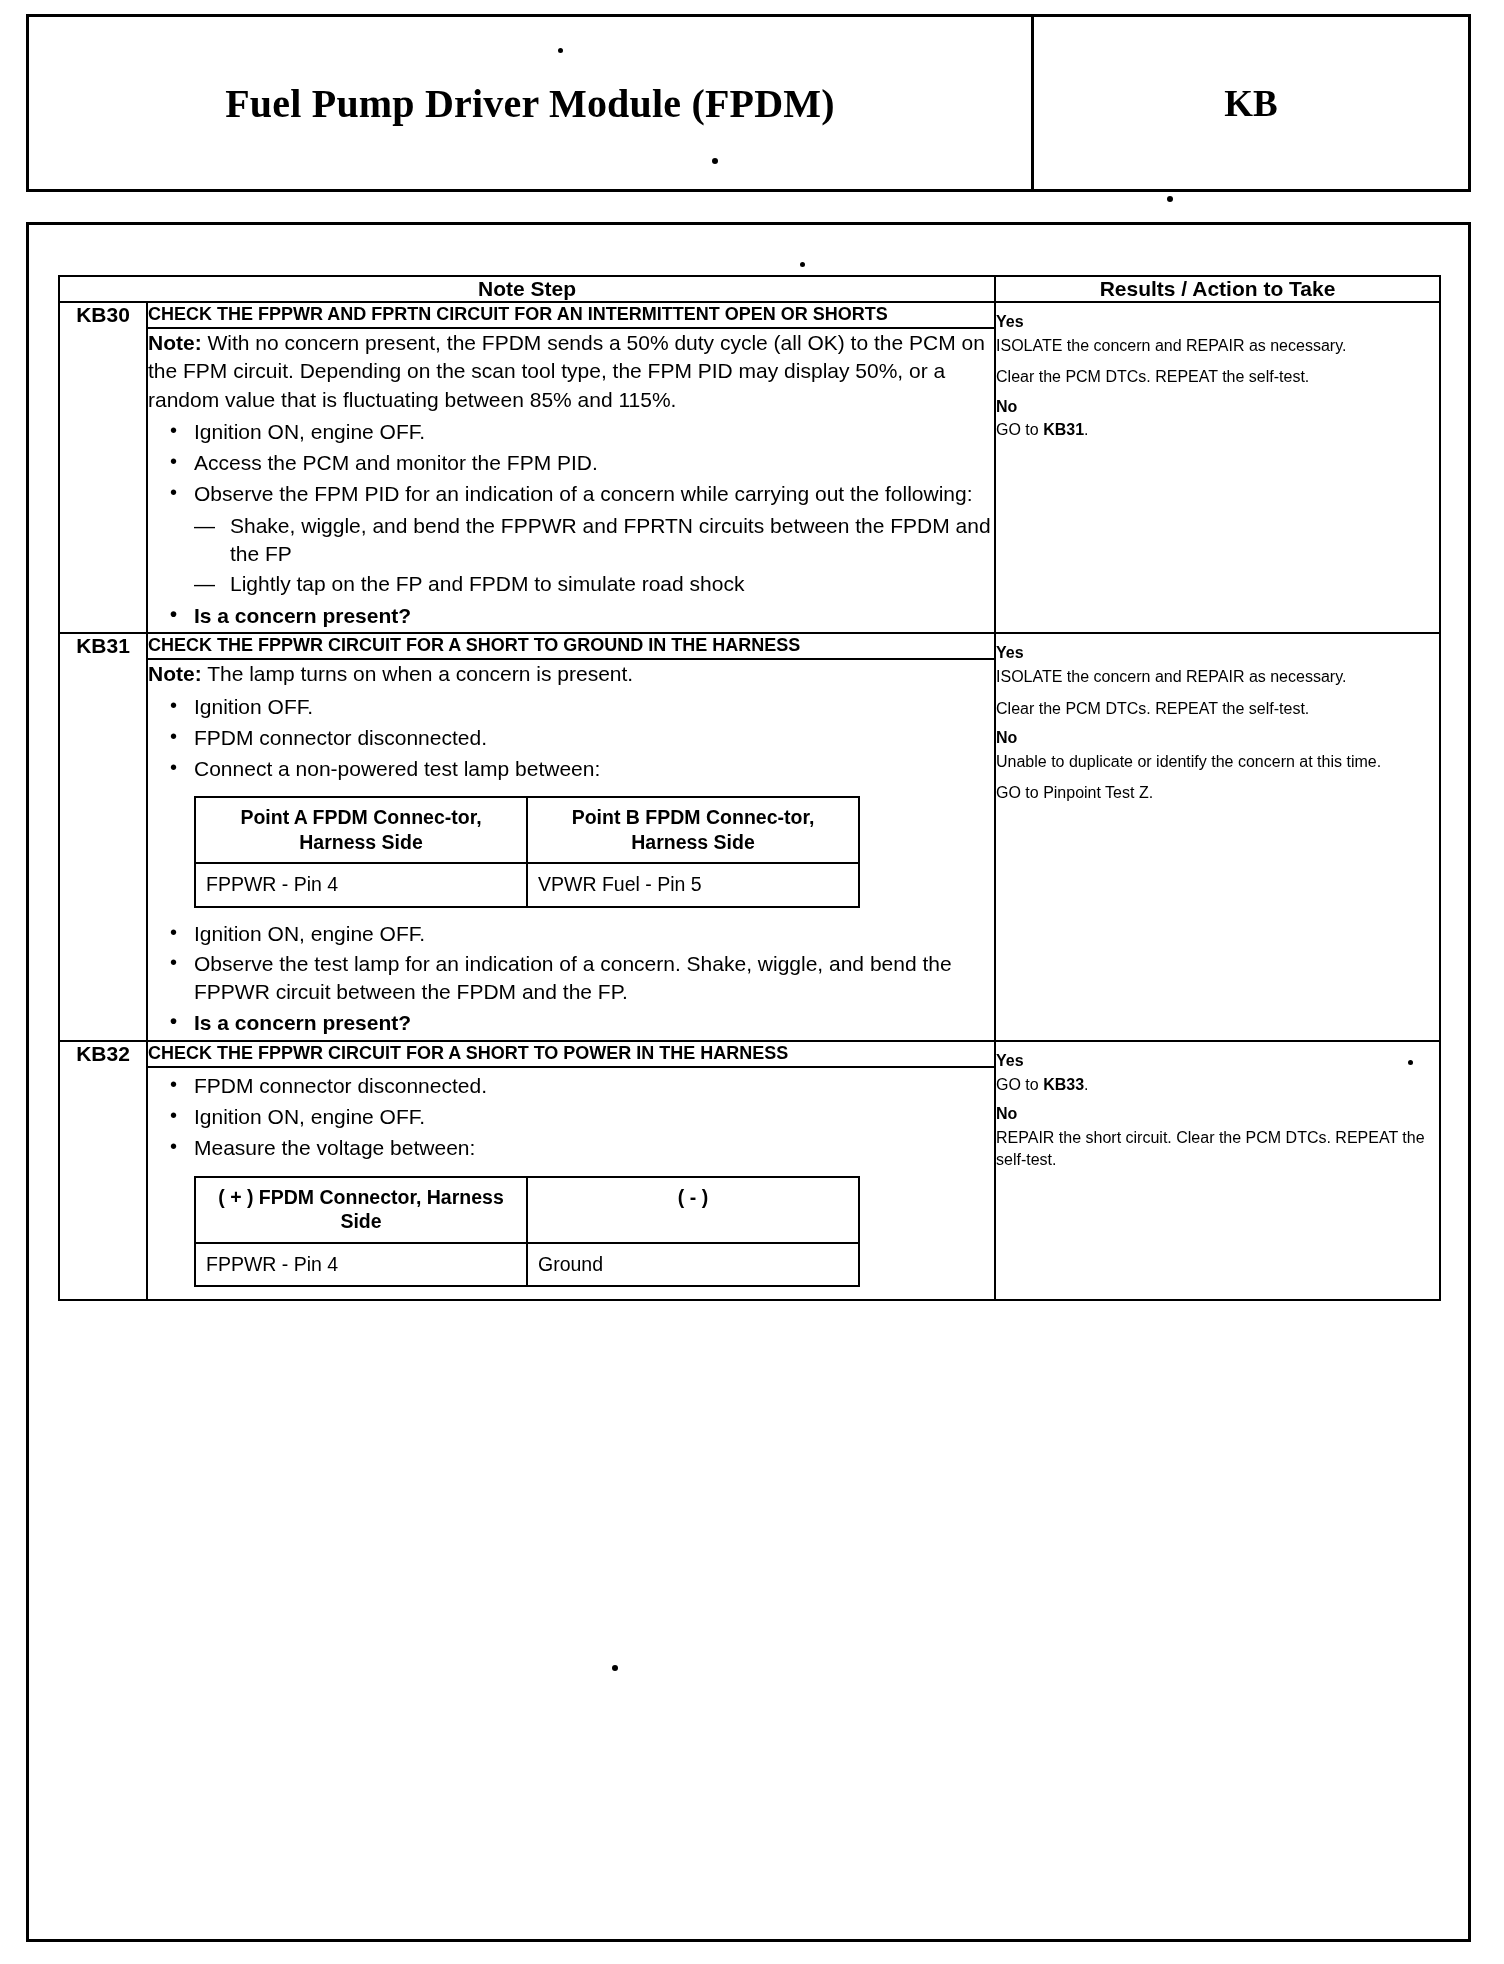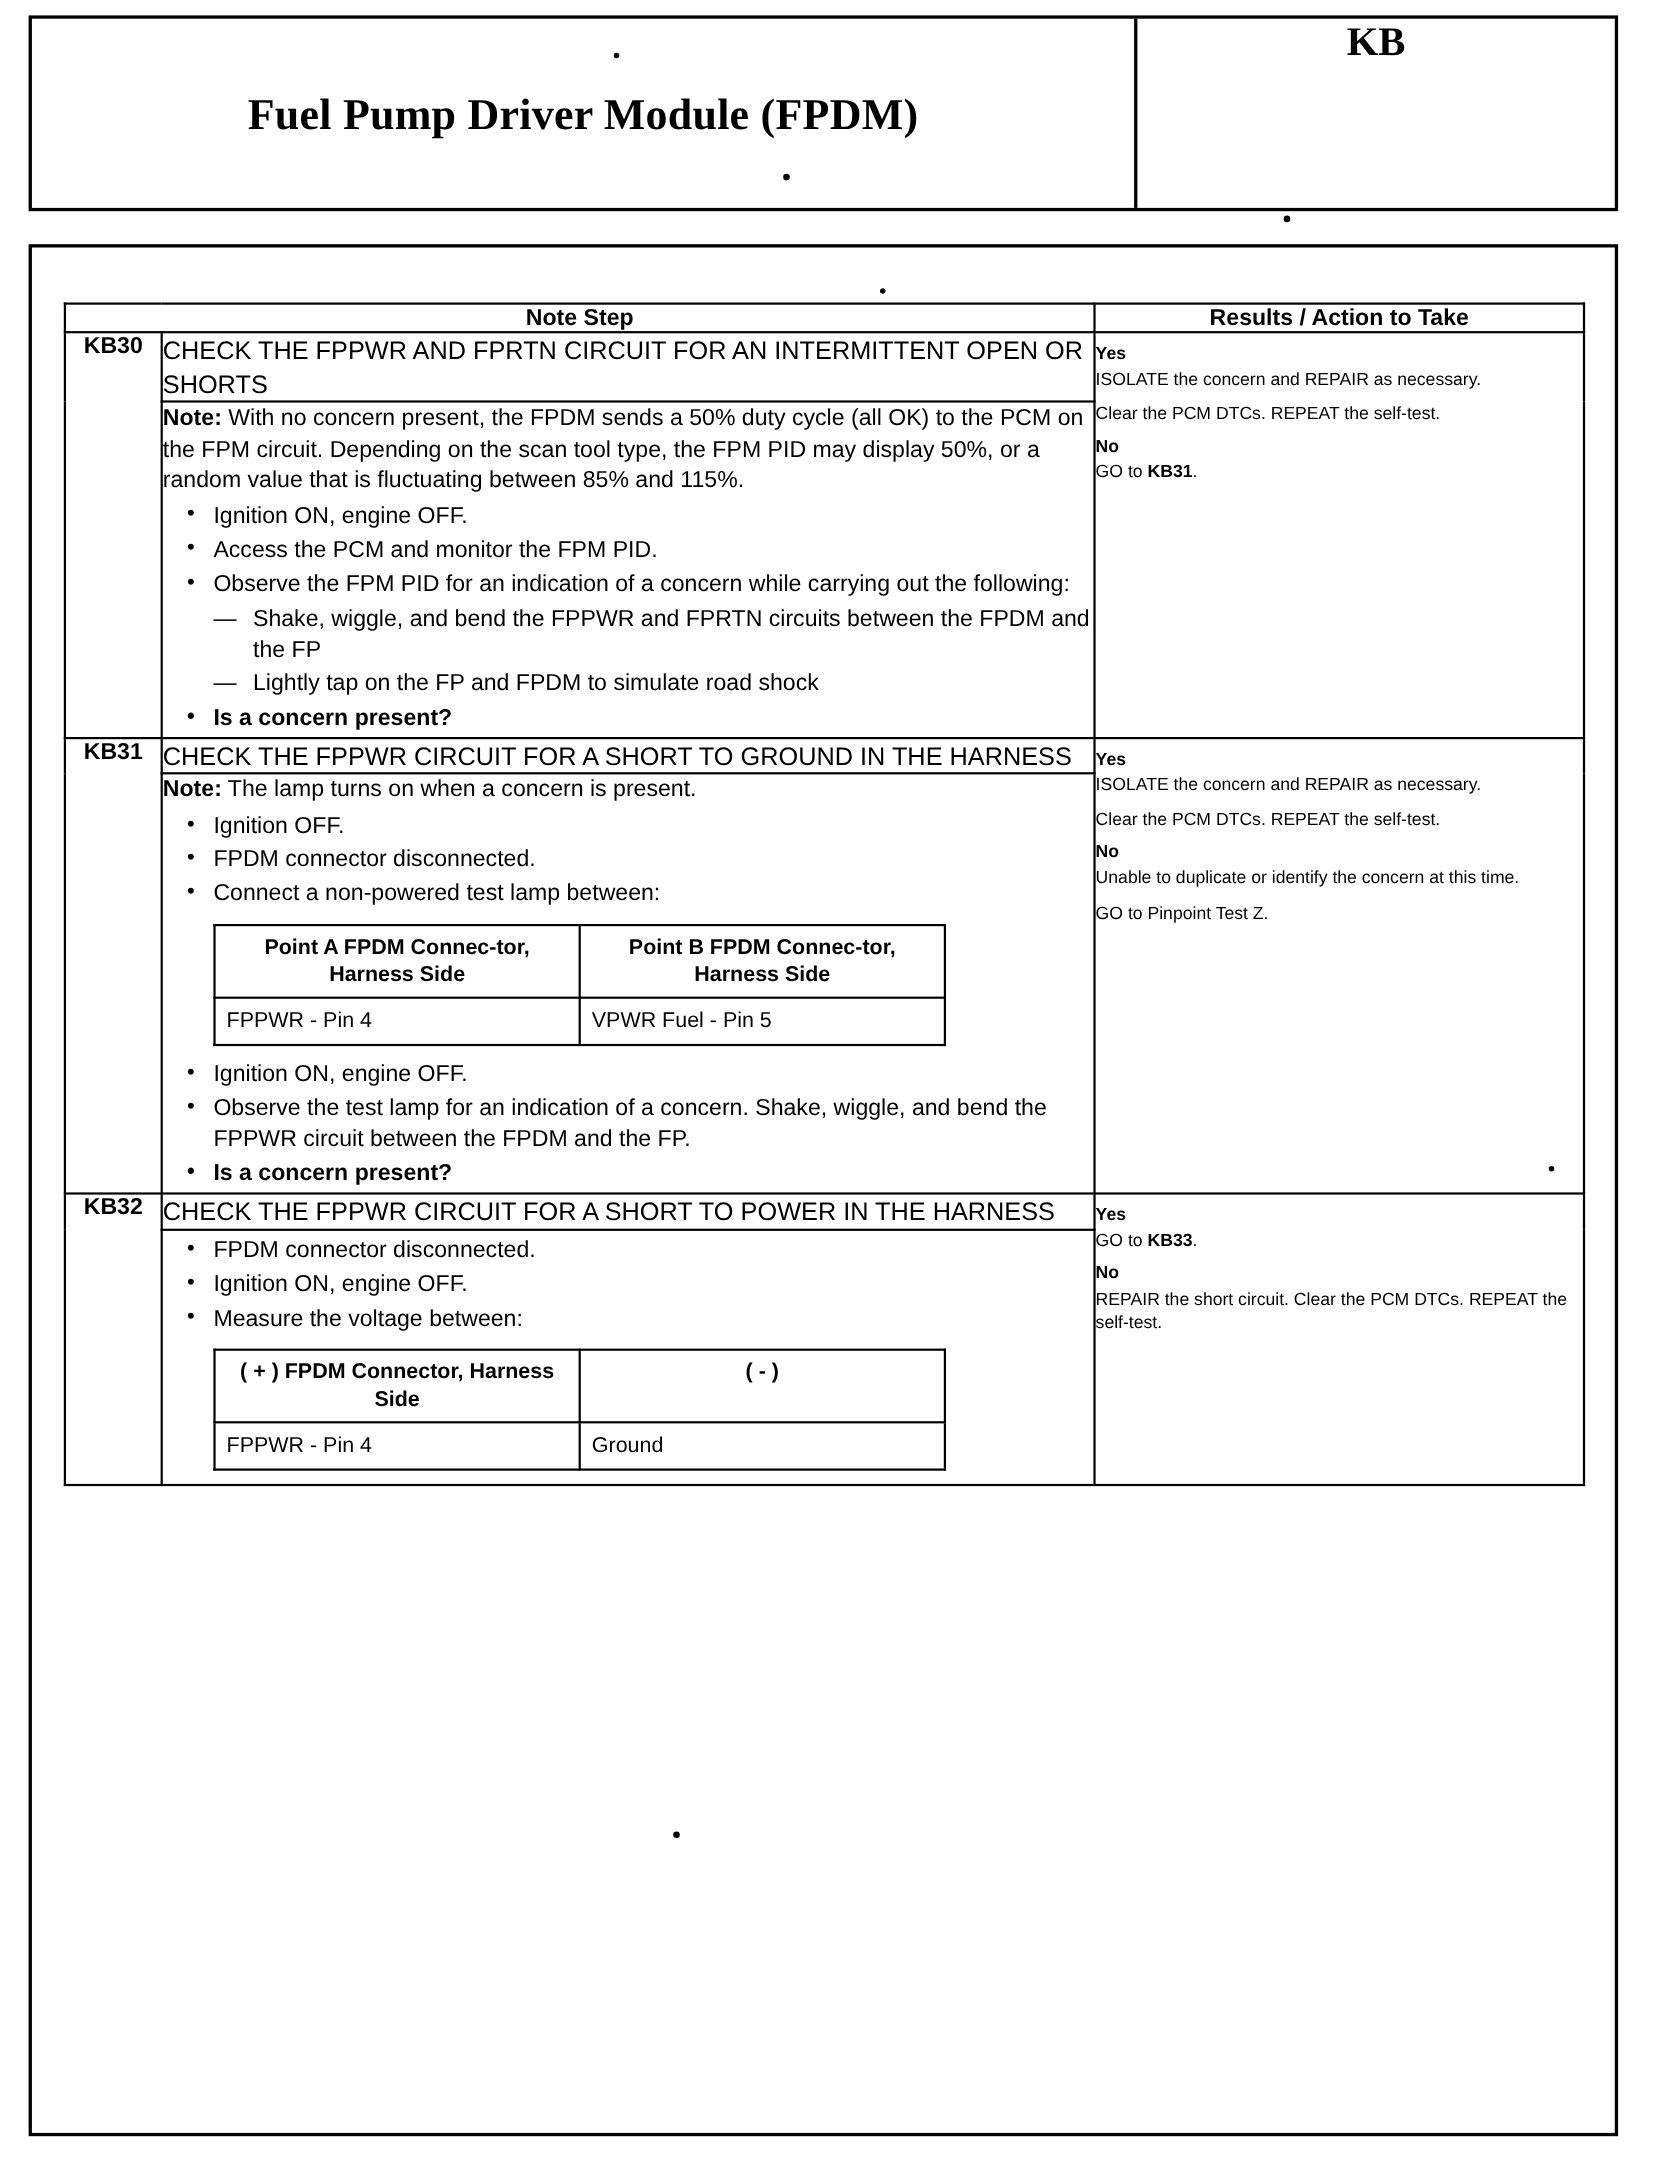--- a/index.html
+++ b/index.html
@@ -43,20 +43,21 @@
   }
   .header-title {
     font-family: "Liberation Serif", serif;
     font-weight: bold;
     font-size: 40px;
     letter-spacing: 0.2px;
   }
   .header-code-cell {
     flex: 1 1 auto;
     display: flex;
+    align-items: center;
     justify-content: center;
   }
   .header-code {
     font-family: "Liberation Serif", serif;
     font-weight: bold;
     font-size: 37px;
   }
 
   
   .outer-frame {
@@ -98,22 +99,22 @@
   .id-cell {
     font-size: 21px;
     font-weight: bold;
     text-align: center;
     padding: 10px 2px 0 2px;
     border-bottom: none;
   }
   .id-cell.nb-top { border-top: 2px solid #000; }
 
   .step-title {
-    font-size: 23px;
-    font-weight: normal;
+    font-size: 18px;
+    font-weight: bold;
     line-height: 1.33;
     padding: 9px 12px 10px 14px;
     border-bottom: 2px solid #000 !important;
   }
   .step-body {
     font-size: 21px;
     line-height: 1.35;
     padding: 10px 12px 12px 14px;
   }
   .step-body p {

